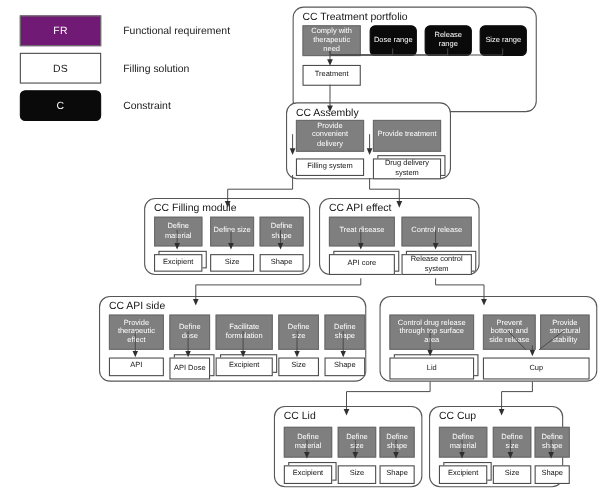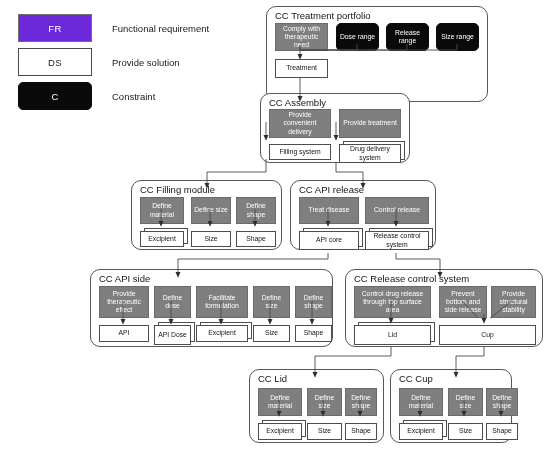--- a/index.html
+++ b/index.html
@@ -13,21 +13,21 @@
 
   
   .legend{position:absolute;left:0;top:0;width:250px;height:150px;}
   .legend-row{position:absolute;left:18px;width:230px;height:30px;}
   .lg-chip{
     position:absolute;left:0;top:0;width:74px;height:28px;
     display:flex;align-items:center;justify-content:center;
     font-size:9.5px;letter-spacing:.3px;
     border:1px solid #4a4a4a;box-sizing:border-box;
   }
-  .lg-chip.fr{background:#6d28d9;color:#fff;border-color:#6f6f6f;}
+  .lg-chip.fr{background:#701a75;color:#fff;border-color:#6f6f6f;}
   .lg-chip.ds{background:#fff;color:#1a1a1a;}
   .lg-chip.c{background:#0a0a0a;color:#fff;border-color:#0a0a0a;border-radius:5px;}
   .lg-chip.cc{background:#fff;color:#1a1a1a;border-radius:9px;}
   .lg-text{position:absolute;left:94px;top:0;height:28px;display:flex;align-items:center;
     font-size:9.5px;color:#1a1a1a;white-space:nowrap;text-align:center;}
 
   
   .cc{
     position:absolute;box-sizing:border-box;
     border:1px solid #575757;border-radius:10px;background:#fff;
@@ -57,21 +57,21 @@
 
   <div class="legend">
 
     <div class="legend-row" style="top:14px">
       <div class="lg-chip fr">FR</div>
       <div class="lg-text">Functional requirement</div>
     </div>
 
     <div class="legend-row" style="top:48px">
       <div class="lg-chip ds">DS</div>
-      <div class="lg-text">Provide solution</div>
+      <div class="lg-text">Filling solution</div>
     </div>
 
     <div class="legend-row" style="top:82px">
       <div class="lg-chip c">C</div>
       <div class="lg-text">Constraint</div>
     </div>
 
 
   </div>
 
@@ -134,21 +134,21 @@
     </div>
     <div class="node ds" style="left:59px;top:50px;width:40px;height:16px;">
       <span class="lbl">Size</span>
     </div>
     <div class="node ds" style="left:104px;top:50px;width:40px;height:16px;">
       <span class="lbl">Shape</span>
     </div>
   </div>
 
   <div class="cc" style="left:290px;top:180px;width:146px;height:70px;">
-    <div class="cc-title">CC API release</div>
+    <div class="cc-title">CC API effect</div>
 
     <div class="node fr" style="left:8px;top:16px;width:60px;height:27px;">
       <span class="lbl">Treat disease</span>
     </div>
     <div class="node fr" style="left:74px;top:16px;width:64px;height:27px;">
       <span class="lbl">Control  release</span>
     </div>
 
     <div class="stack" style="left:12px;top:47px;width:60px;height:19px;"></div>
     <div class="node ds" style="left:8px;top:50px;width:60px;height:19px;">
@@ -192,21 +192,20 @@
     </div>
     <div class="node ds" style="left:162px;top:55px;width:37px;height:17px;">
       <span class="lbl">Size</span>
     </div>
     <div class="node ds" style="left:204px;top:55px;width:37px;height:17px;">
       <span class="lbl">Shape</span>
     </div>
   </div>
 
   <div class="cc" style="left:345px;top:269px;width:198px;height:78px;">
-    <div class="cc-title">CC Release control system</div>
 
     <div class="node fr" style="left:8px;top:16px;width:77px;height:32px;">
       <span class="lbl">Control drug release through top surface area</span>
     </div>
     <div class="node fr" style="left:93px;top:16px;width:48px;height:32px;">
       <span class="lbl">Prevent bottom and side release</span>
     </div>
     <div class="node fr" style="left:145px;top:16px;width:45px;height:32px;">
       <span class="lbl">Provide structural stability</span>
     </div>

